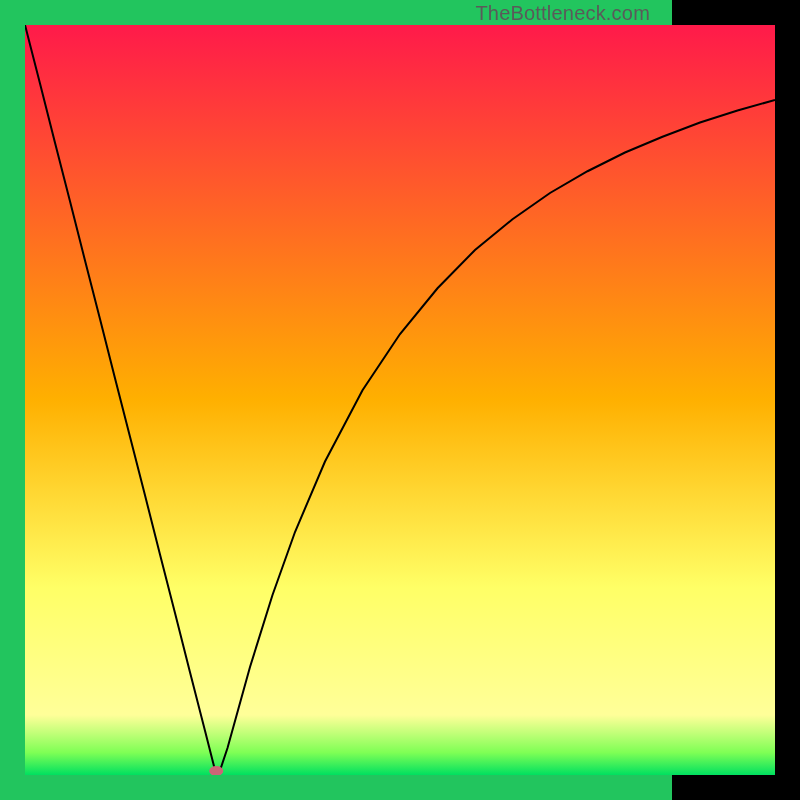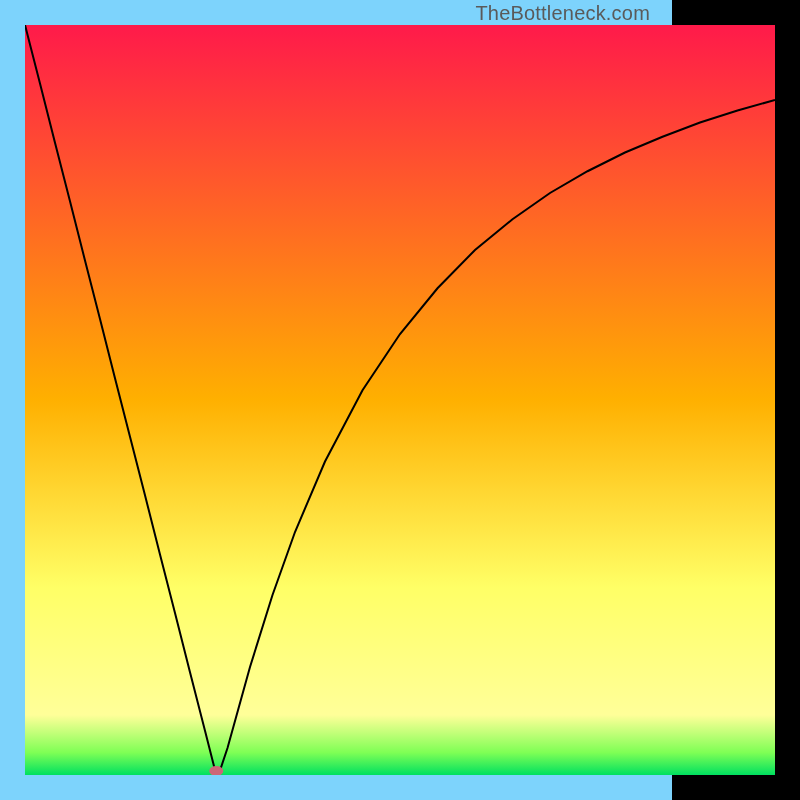--- a/index.html
+++ b/index.html
@@ -8,21 +8,21 @@
     width: 800px;
     height: 800px;
     background: #000;
     overflow: hidden;
     font-family: Arial, Helvetica, sans-serif;
   }
   .frame {
     position: absolute;
     top: 0; left: 0;
     width: 672px; height: 800px;
-    background: #7dd3fc;
+    background: #22c55e;
   }
   .plot {
     position: absolute;
     top: 25px;
     left: 25px;
     width: 750px;
     height: 750px;
     overflow: hidden;
   }
   .watermark {

